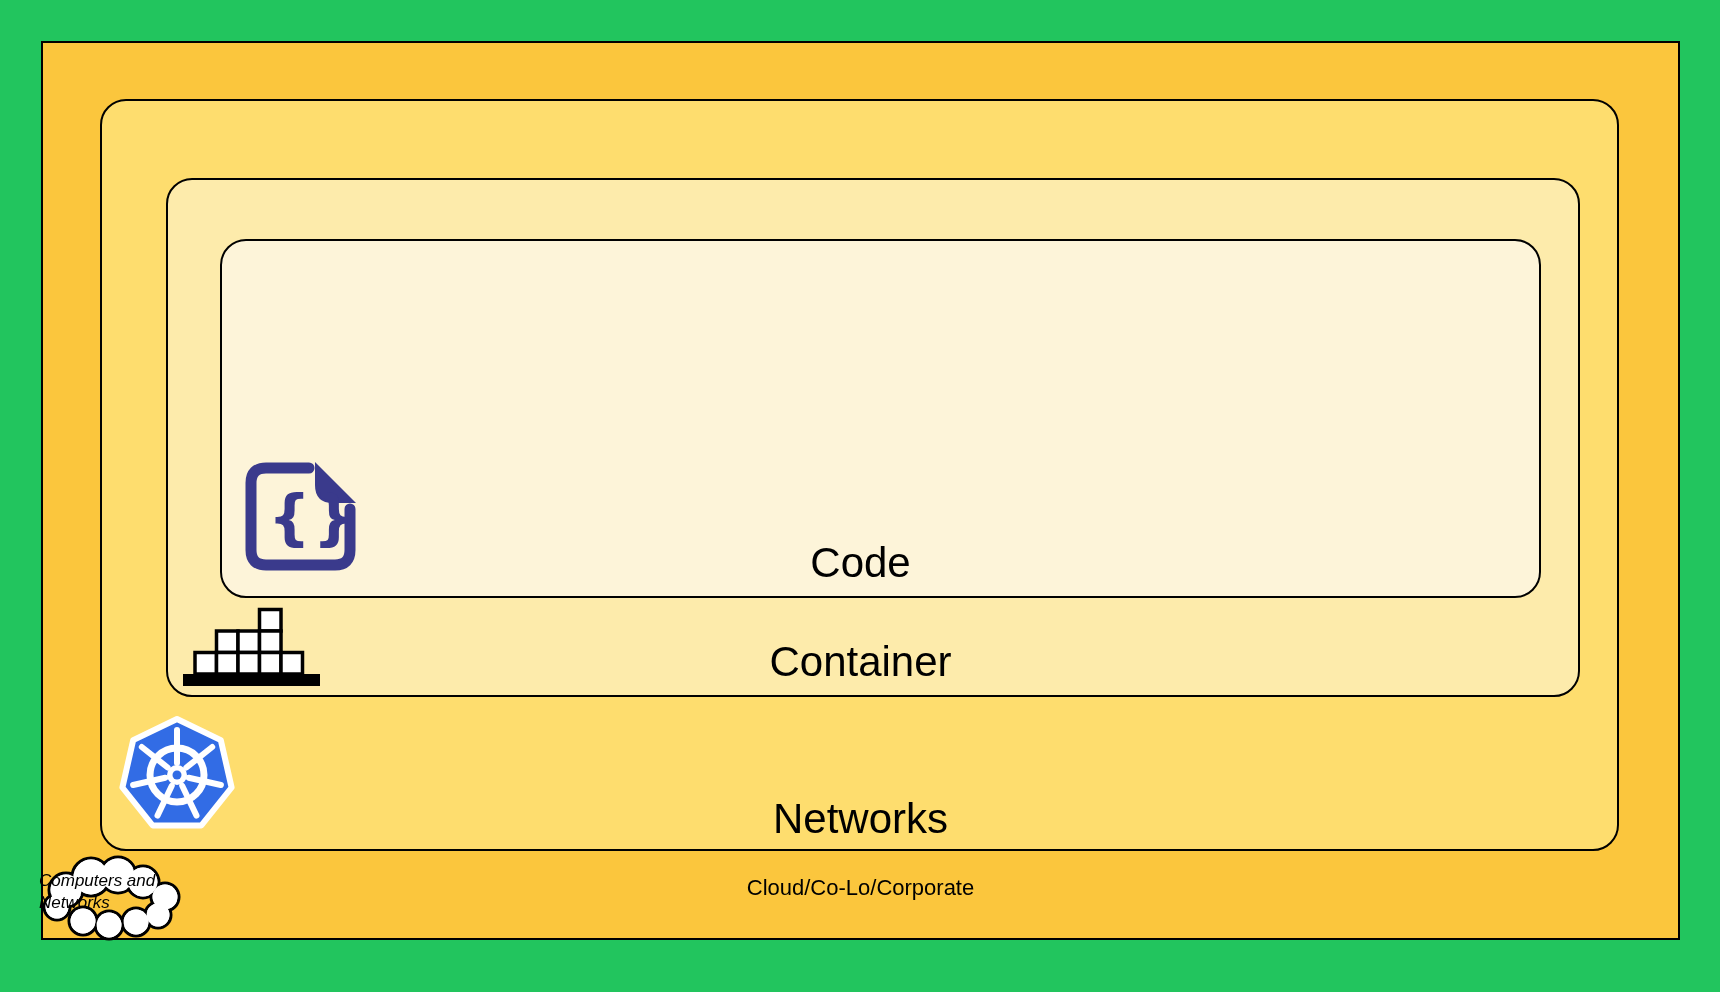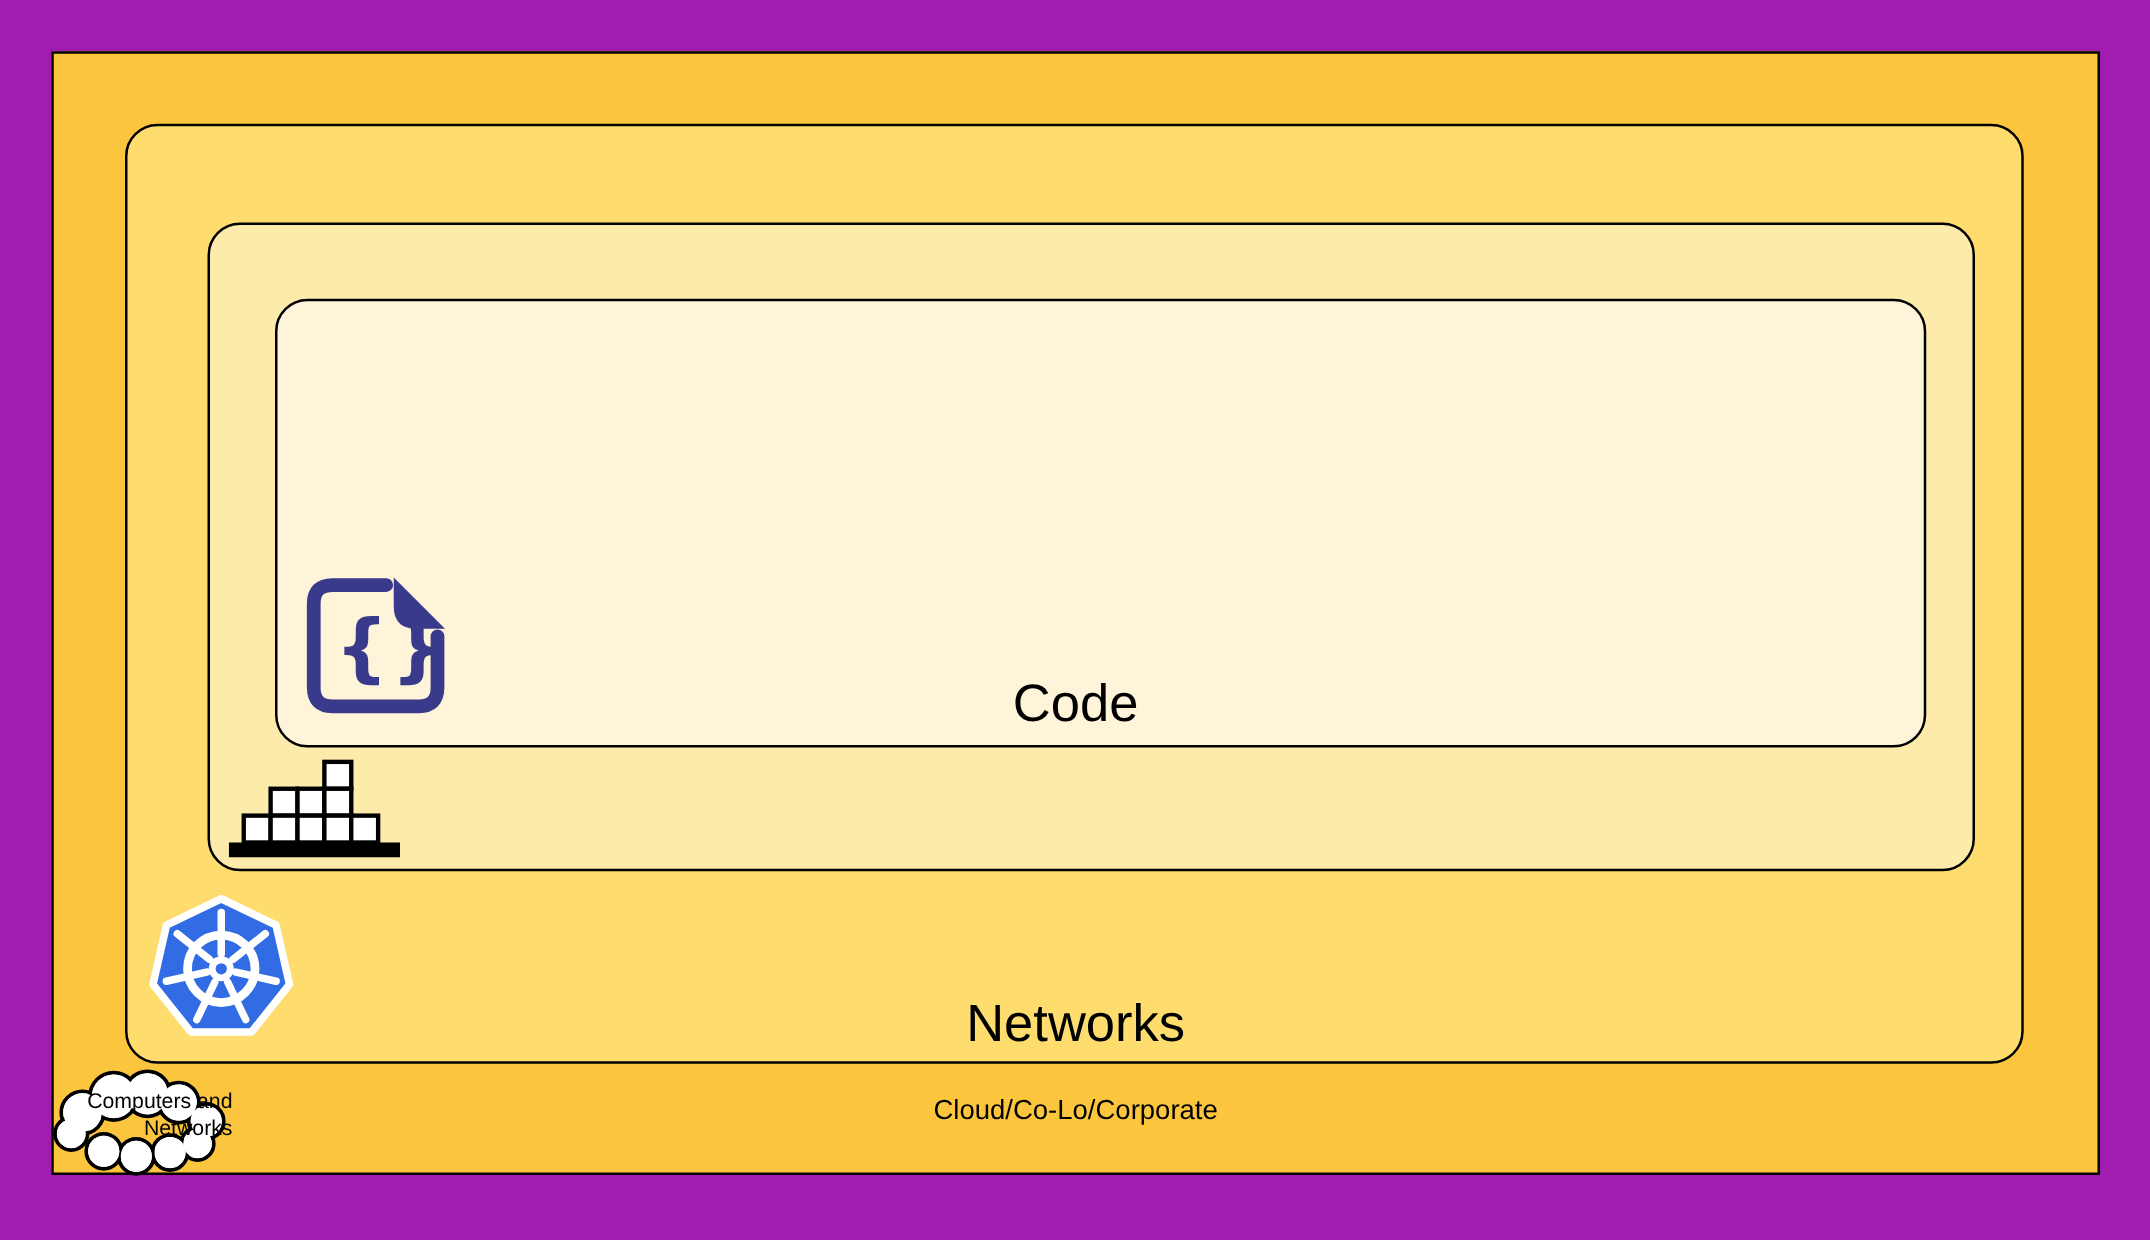--- a/index.html
+++ b/index.html
@@ -1,53 +1,54 @@
 <!DOCTYPE html>
 <html><head>
 <meta charset="utf-8">
 <style>
   html,body { margin:0; padding:0; background:#ffffff; }
   .canvas {
-    position:relative; width:1720px; height:992px; background:#a21caf;
+    position:relative; width:1720px; height:992px; background:#22c55e;
     font-family:"Liberation Sans", sans-serif; color:#000; overflow:hidden;
   }
   .layer { position:absolute; border:2px solid #000; box-sizing:border-box; }
   .layer-datacenter { left:41px; top:41px;  width:1639px; height:899px; background:#FBC63D; border-radius:0; }
   .layer-cluster    { left:57px; top:56px;  width:1519px; height:752px; background:#FEDD6E; border-radius:26px; }
   .layer-container  { left:64px; top:77px;  width:1414px; height:519px; background:#FDEBAB; border-radius:26px; }
   .layer-code       { left:52px; top:59px;  width:1321px; height:359px; background:#FDF4D9; border-radius:26px; }
 
   .label { position:absolute; left:41px; width:1639px; text-align:center; color:#000; }
   .label-code      { top:541px; font-size:42px; line-height:44px; }
   .label-container { top:640px; font-size:42px; line-height:44px; }
   .label-cluster   { top:797px; font-size:42px; line-height:44px; }
   .label-datacenter{ top:869px; font-size:22px; line-height:37px; }
 
   .icon { position:absolute; }
   .icon-code   { left:238px; top:455px; }
   .icon-blocks { left:183px; top:607px; }
   .icon-k8s    { left:117px; top:712px; }
   .icon-cloud  { left:39px;  top:850px; }
   .cloud-text  { position:absolute; left:39px; top:870px; width:147px;
-                 font-size:17px; line-height:22px; text-align:right; color:#000; }
+                 font-size:17px; line-height:22px; text-align:left; color:#000;font-style:italic; }
 </style>
 </head>
 <body>
 
 <div class="canvas">
 
   <div class="layer layer-datacenter">
     <div class="layer layer-cluster">
       <div class="layer layer-container">
         <div class="layer layer-code"></div>
       </div>
     </div>
   </div>
 
   <div class="label label-code">Code</div>
+  <div class="label label-container">Container</div>
   <div class="label label-cluster">Networks</div>
   <div class="label label-datacenter">
     <div>Cloud/Co-Lo/Corporate</div>
   </div>
 
   <svg class="icon icon-code" width="125" height="123" viewBox="0 0 125 123">
     <path d="M 71 13 H 28 Q 13 13 13 28 V 95 Q 13 110 28 110 H 97 Q 112 110 112 95 V 54" fill="none" stroke="#3A3A8C" stroke-width="11" stroke-linecap="round" stroke-linejoin="round"></path>
     <path d="M 77 7 L 118 48 L 95 48 Q 77 48 77 30 Z" fill="#3A3A8C"></path>
     <text x="30" y="83" font-family="DejaVu Sans, sans-serif" font-size="60" font-weight="bold" fill="#3A3A8C" letter-spacing="2">{}</text>
   </svg>

